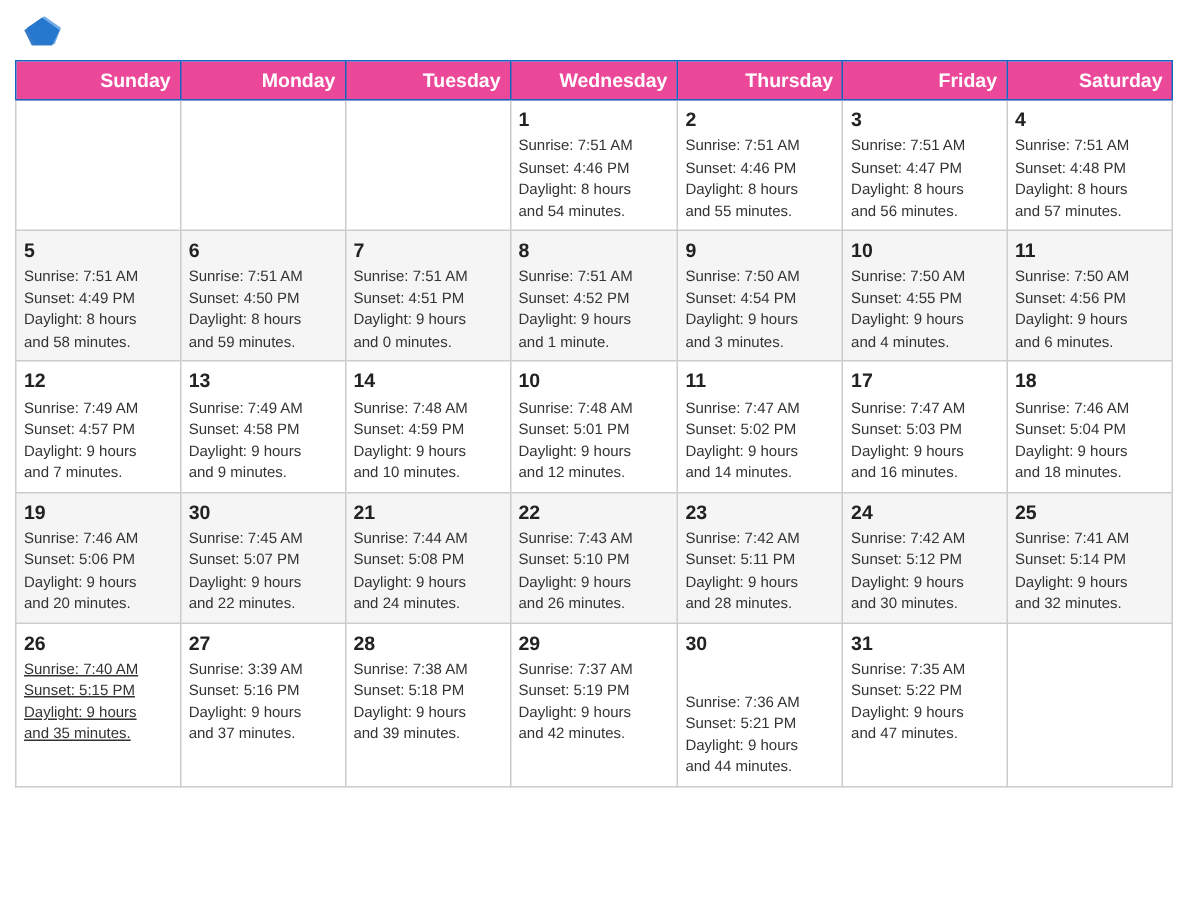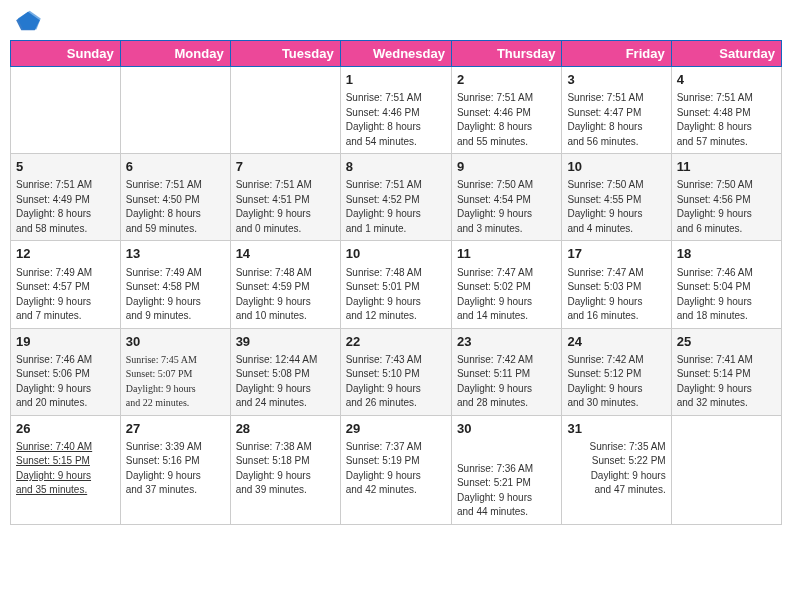--- a/index.html
+++ b/index.html
@@ -238,28 +238,28 @@
       <tr class="row-even">
         <td>
           <div class="day-num">19</div>
           <div class="day-info" style="white-space: pre-line;">Sunrise: 7:46 AM
 Sunset: 5:06 PM
 Daylight: 9 hours
 and 20 minutes.</div>
         </td>
         <td>
           <div class="day-num">30</div>
-          <div class="day-info" style="white-space: pre-line; font-family: Liberation Serif, serif;">Sunrise: 7:45 AM
+          <div class="day-info" style="white-space: pre-line;">Sunrise: 7:45 AM
 Sunset: 5:07 PM
 Daylight: 9 hours
 and 22 minutes.</div>
         </td>
         <td>
-          <div class="day-num">39</div>
-          <div class="day-info" style="white-space: pre-line;">Sunrise: 12:44 AM
+          <div class="day-num">21</div>
+          <div class="day-info" style="white-space: pre-line;">Sunrise: 7:44 AM
 Sunset: 5:08 PM
 Daylight: 9 hours
 and 24 minutes.</div>
         </td>
         <td>
           <div class="day-num">22</div>
           <div class="day-info" style="white-space: pre-line;">Sunrise: 7:43 AM
 Sunset: 5:10 PM
 Daylight: 9 hours
 and 26 minutes.</div>
@@ -317,21 +317,21 @@
         </td>
         <td>
           <div class="day-num">30</div>
           <div class="day-info" style="white-space: pre-line; margin-top: 24px;">Sunrise: 7:36 AM
 Sunset: 5:21 PM
 Daylight: 9 hours
 and 44 minutes.</div>
         </td>
         <td>
           <div class="day-num">31</div>
-          <div class="day-info" style="white-space: pre-line; text-align: right;">Sunrise: 7:35 AM
+          <div class="day-info" style="white-space: pre-line;">Sunrise: 7:35 AM
 Sunset: 5:22 PM
 Daylight: 9 hours
 and 47 minutes.</div>
         </td>
         <td class="empty-cell"></td>
       </tr>
     </tbody>
 </table>
 
 </body></html>

